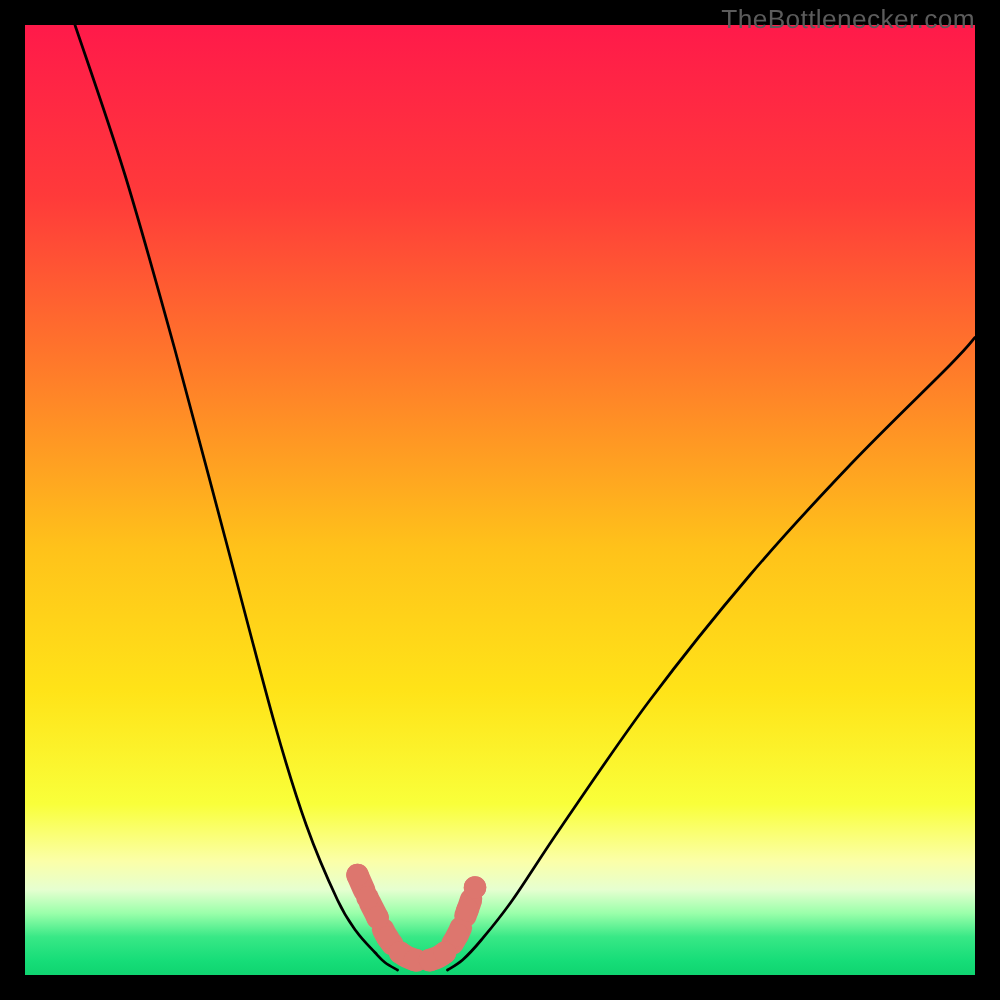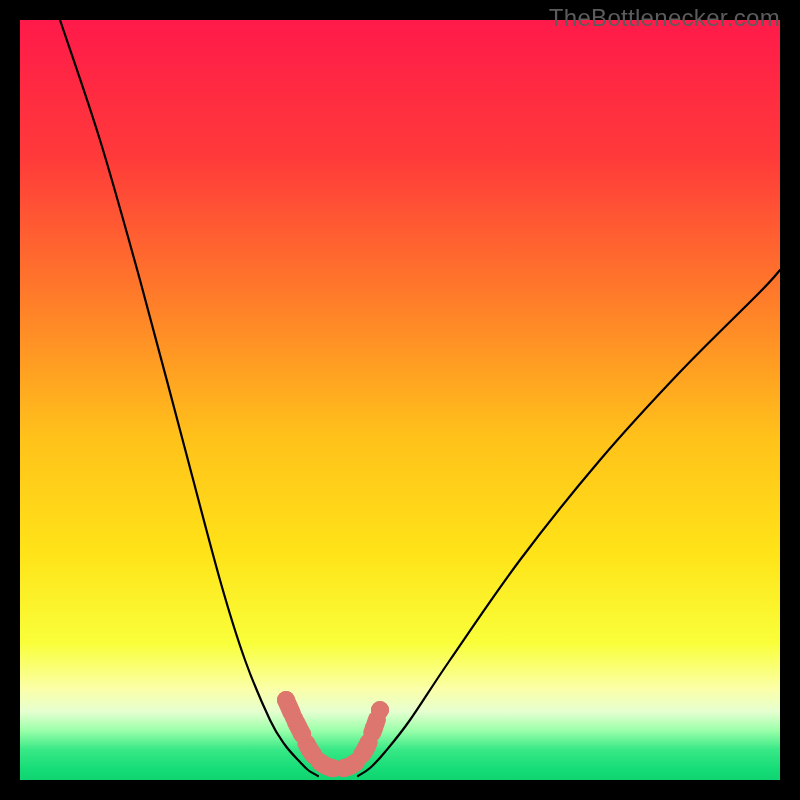--- a/index.html
+++ b/index.html
@@ -20,21 +20,21 @@
     background: #fff;
   }
   .gradient {
     position: absolute;
     left: 0; top: 0; right: 0; bottom: 0;
   }
   .watermark {
     position: absolute;
     top: 4px;
     right: 20px;
-    font-size: 24px;
+    font-size: 21px;
     font-weight: 500;
     color: #5c5c5c;
     letter-spacing: 0.3px;
   }
   svg.curves {
     position: absolute;
     left: 0; top: 0;
   }
 </style>
 </head>

